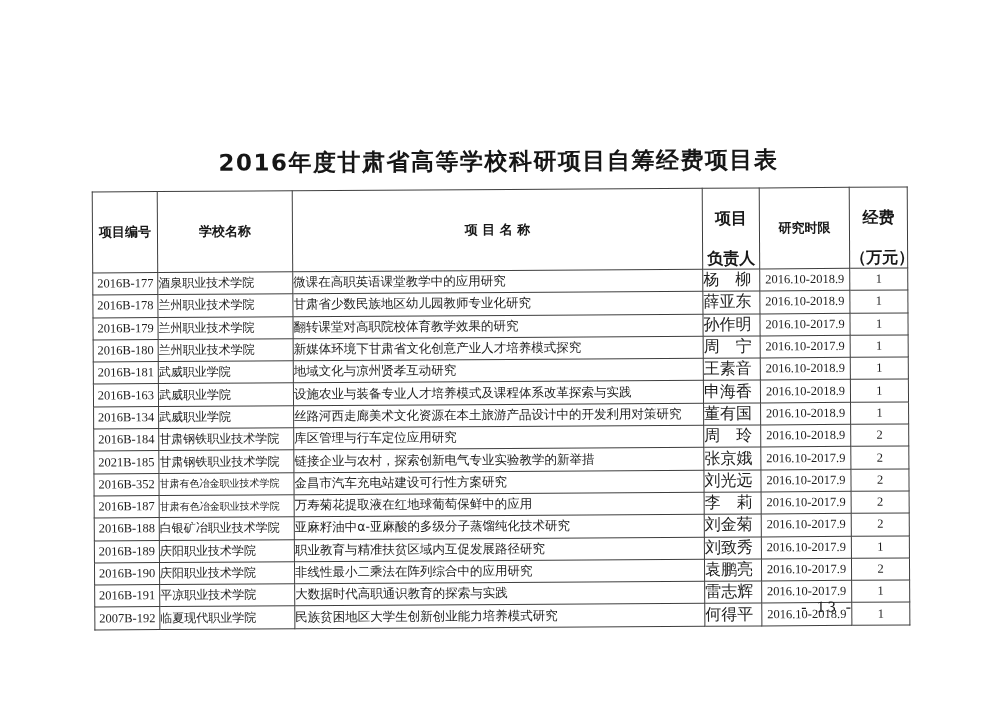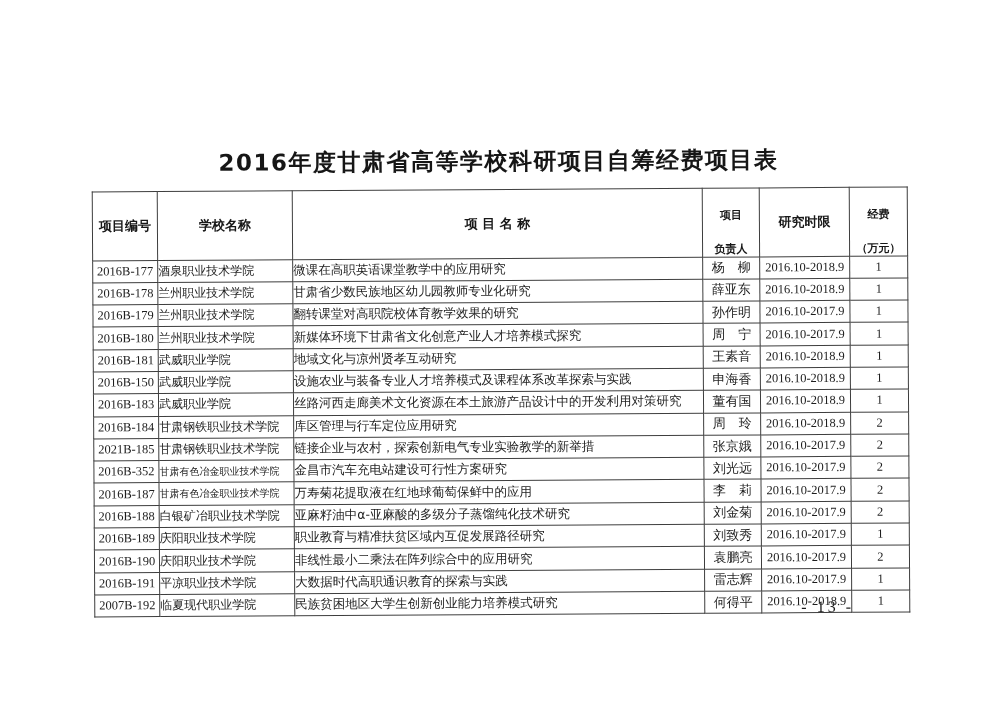--- a/index.html
+++ b/index.html
@@ -50,33 +50,33 @@
   }
   table.proj { border: 1.5px solid #323232; }
   thead th {
     height: 42px;
     font-size: 13px;
     font-weight: bold;
     text-align: center;
     line-height: 1.25;
     color: #181818;
   }
-  thead th .hl2 { display: block; font-size: 11px; margin-top: 20px; }
+  thead th .hl2 { display: block; font-size: 16px; margin-top: 20px; }
   tbody tr { height: 22.3px; }
   tbody td { font-size: 12px; color: #1d1d1d; }
   td.c-id, td.c-period, td.c-fund {
     font-family: "Liberation Serif", "DejaVu Serif", serif;
     text-align: center;
     font-size: 12.5px;
     border-radius: 11px;
   }
   td.c-school { padding-left: 7px; font-size: 12px; }
   td.c-school.small { font-size: 10px; }
   td.c-project { padding-left: 9px; font-size: 12.5px; }
-  td.c-leader { text-align: center; font-size: 13px; }
+  td.c-leader { text-align: left; font-size: 16px; }
   .page-num {
     position: absolute;
     left: 800px;
     top: 600px;
     font-family: "Liberation Serif", "DejaVu Serif", serif;
     font-size: 16px;
     letter-spacing: 3px;
     color: #1b1b1b;
     white-space: nowrap;
   }
@@ -148,29 +148,29 @@
   </tr>
         <tr>
     <td class="c-id">2016B-181</td>
     <td class="c-school">武威职业学院</td>
     <td class="c-project">地域文化与凉州贤孝互动研究</td>
     <td class="c-leader">王素音</td>
     <td class="c-period">2016.10-2018.9</td>
     <td class="c-fund">1</td>
   </tr>
         <tr>
-    <td class="c-id">2016B-150</td>
+    <td class="c-id">2016B-163</td>
     <td class="c-school">武威职业学院</td>
     <td class="c-project">设施农业与装备专业人才培养模式及课程体系改革探索与实践</td>
     <td class="c-leader">申海香</td>
     <td class="c-period">2016.10-2018.9</td>
     <td class="c-fund">1</td>
   </tr>
         <tr>
-    <td class="c-id">2016B-183</td>
+    <td class="c-id">2016B-134</td>
     <td class="c-school">武威职业学院</td>
     <td class="c-project">丝路河西走廊美术文化资源在本土旅游产品设计中的开发利用对策研究</td>
     <td class="c-leader">董有国</td>
     <td class="c-period">2016.10-2018.9</td>
     <td class="c-fund">1</td>
   </tr>
         <tr>
     <td class="c-id">2016B-184</td>
     <td class="c-school">甘肃钢铁职业技术学院</td>
     <td class="c-project">库区管理与行车定位应用研究</td>

